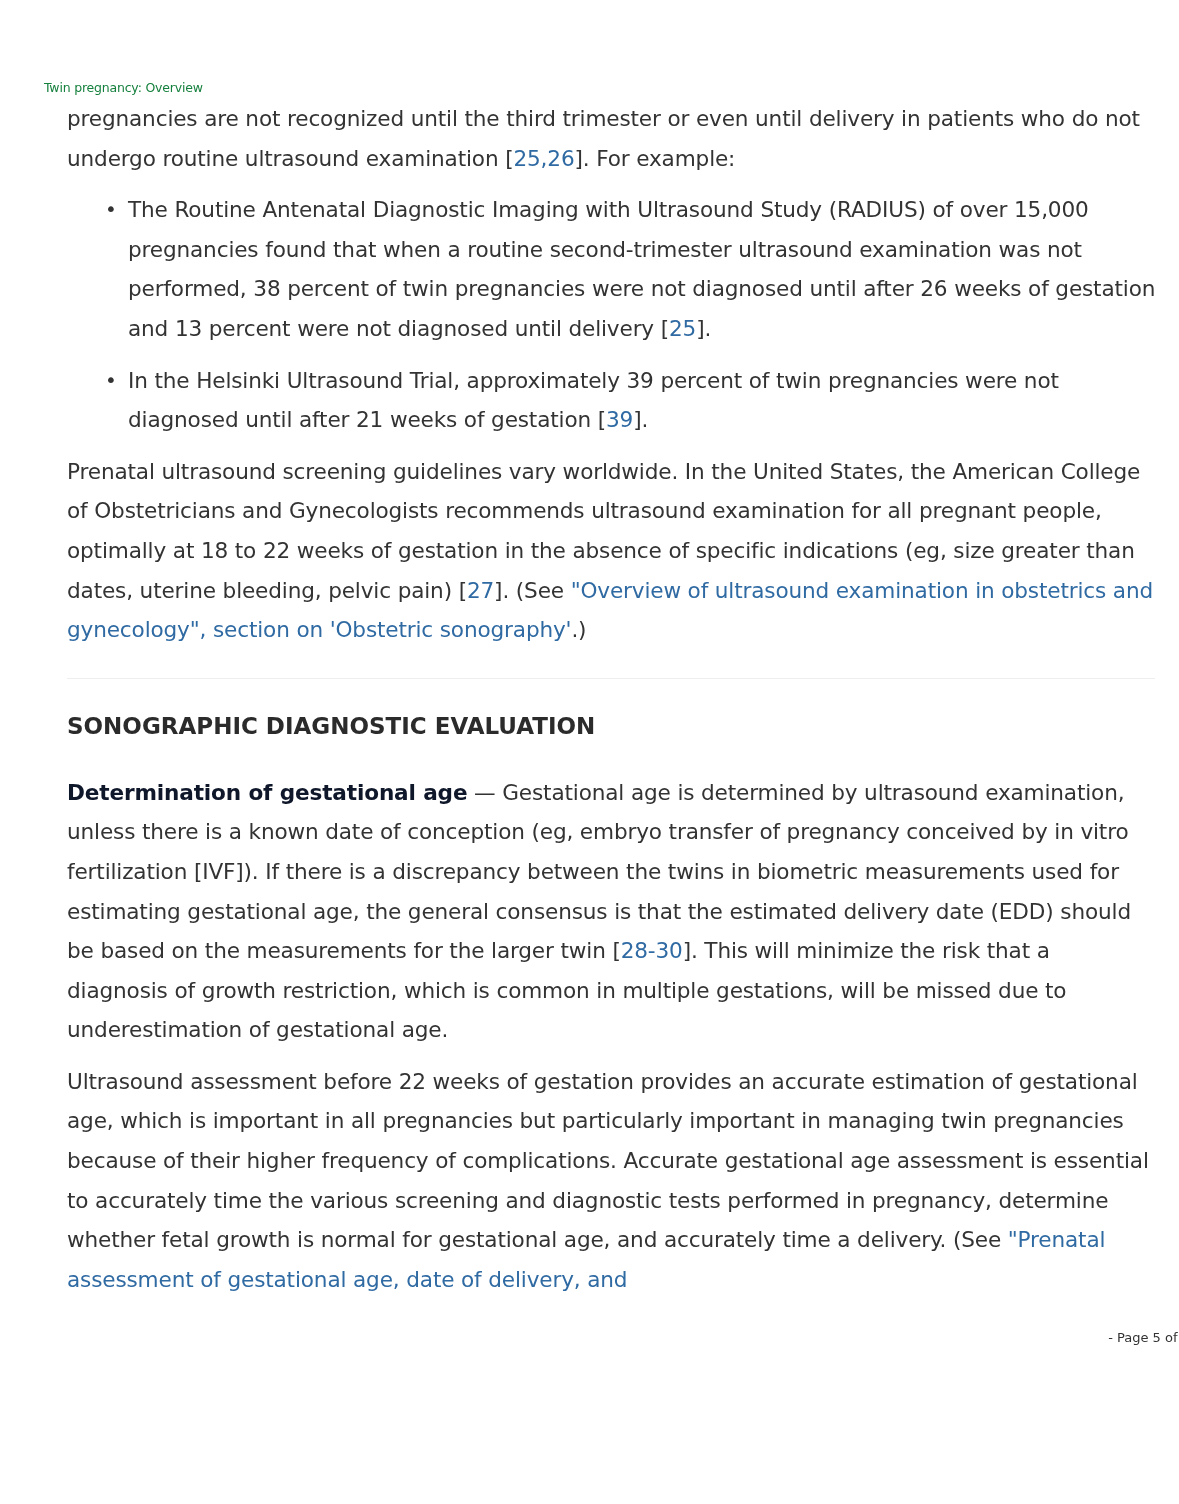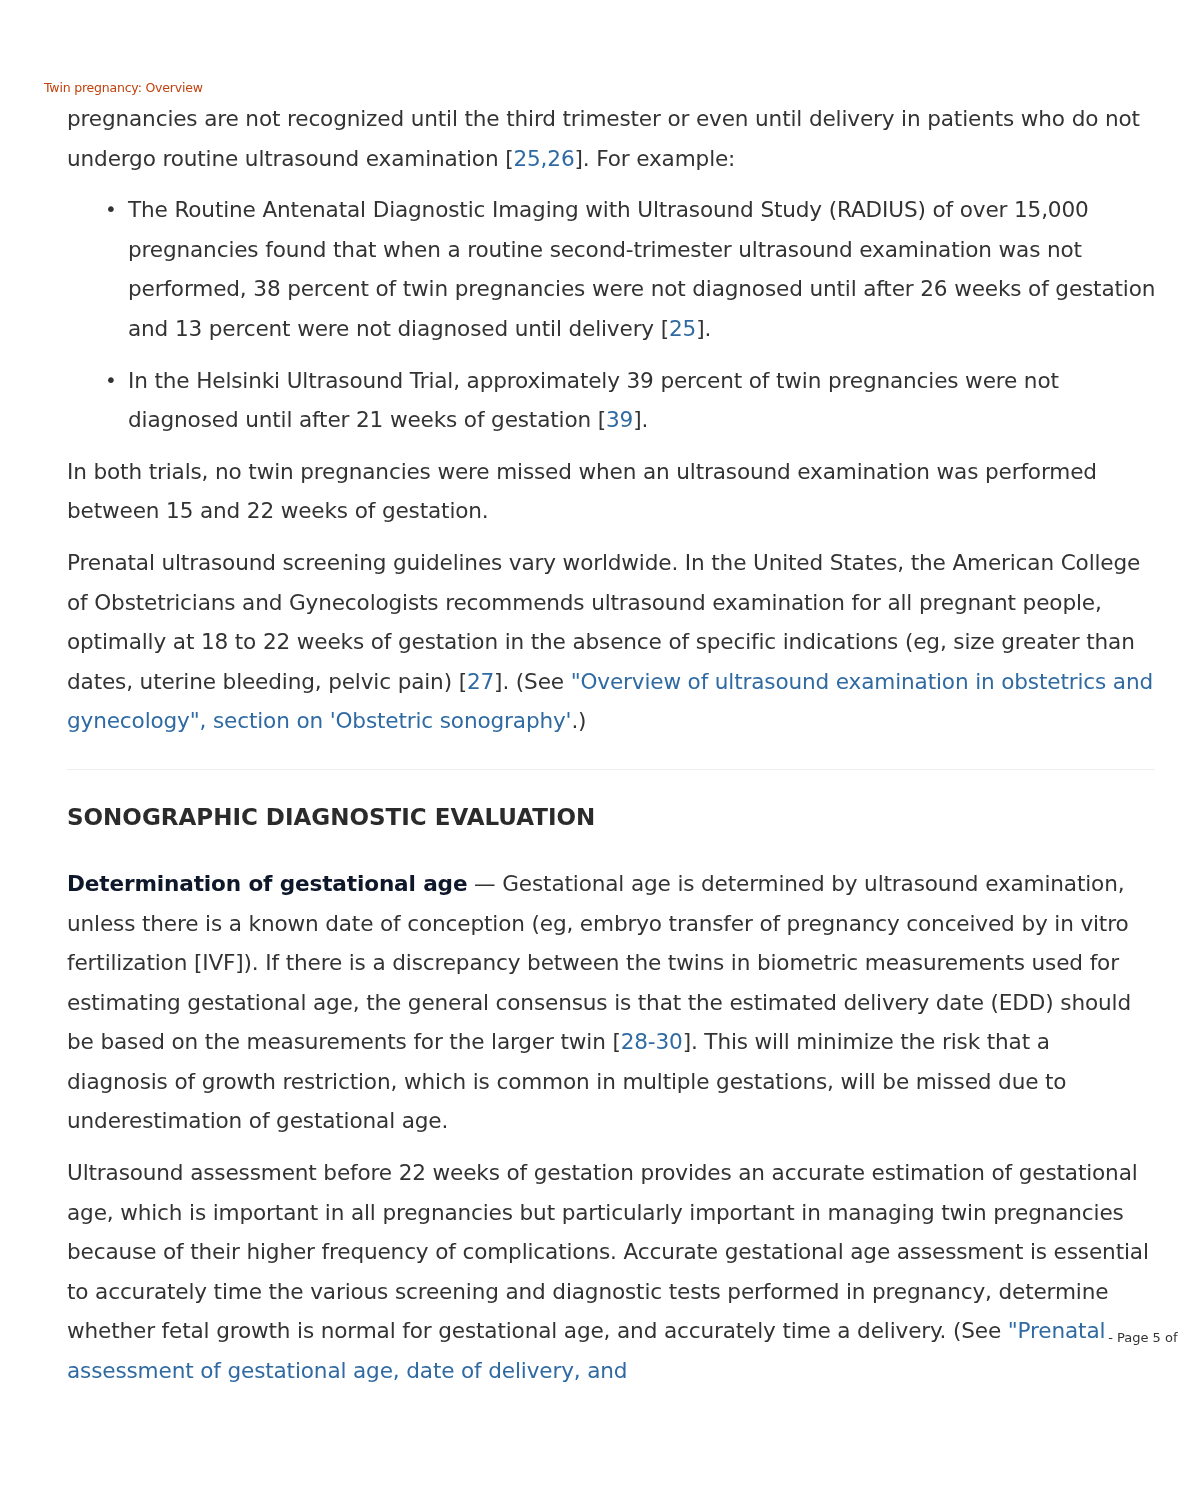--- a/index.html
+++ b/index.html
@@ -2,21 +2,21 @@
 <html><head>
   <meta charset="utf-8">
   <style>
     html, body { margin: 0; padding: 0; background: #ffffff; }
     body {
       width: 1179px; height: 1504px; position: relative; overflow: hidden;
       font-family: "DejaVu Sans", sans-serif; color: #333333;
     }
     .running-header {
       position: absolute; left: 44px; top: 80px;
-      font-size: 12.5px; color: #c2410c; letter-spacing: -0.2px;
+      font-size: 12.5px; color: #15803d; letter-spacing: -0.2px;
     }
     .content {
       position: absolute; left: 67px; top: 99px; width: 1090px;
       font-size: 21.6px; line-height: 39.6px; letter-spacing: -0.15px;
     }
     .content p { margin: 0 0 12px 0; }
     .content ul { margin: 0 0 12px 0; padding: 0 0 0 61px; list-style: none; }
     .content li { position: relative; margin: 0 0 12px 0; }
     .content li .bullet {
       position: absolute; left: -23px; top: 0; font-size: 20px;
@@ -43,21 +43,20 @@
 
 <div class="content">
 
   <p><span>pregnancies are not recognized until the third trimester or even until delivery in patients who do not undergo routine ultrasound examination [</span><a class="link">25,26</a><span>]. For example:</span></p>
 
   <ul>
     <li><span class="bullet">•</span><span>The Routine Antenatal Diagnostic Imaging with Ultrasound Study (RADIUS) of over 15,000 pregnancies found that when a routine second-trimester ultrasound examination was not performed, 38 percent of twin pregnancies were not diagnosed until after 26 weeks of gestation and 13 percent were not diagnosed until delivery [</span><a class="link">25</a><span>].</span></li>
     <li><span class="bullet">•</span><span>In the Helsinki Ultrasound Trial, approximately 39 percent of twin pregnancies were not diagnosed until after 21 weeks of gestation [</span><a class="link">39</a><span>].</span></li>
   </ul>
 
-  <p>In both trials, no twin pregnancies were missed when an ultrasound examination was performed between 15 and 22 weeks of gestation.</p>
 
   <p><span>Prenatal ultrasound screening guidelines vary worldwide. In the United States, the American College of Obstetricians and Gynecologists recommends ultrasound examination for all pregnant people, optimally at 18 to 22 weeks of gestation in the absence of specific indications (eg, size greater than dates, uterine bleeding, pelvic pain) [</span><a class="link">27</a><span>]. (See </span><a class="link">"Overview of ultrasound examination in obstetrics and gynecology", section on 'Obstetric sonography'</a><span>.)</span></p>
 
   <hr class="divider">
 
   <h2 class="section-heading">SONOGRAPHIC DIAGNOSTIC EVALUATION</h2>
 
   <p><span class="bold-lead">Determination of gestational age</span><span> — </span><span>Gestational age is determined by ultrasound examination, unless there is a known date of conception (eg, embryo transfer of pregnancy conceived by in vitro fertilization [IVF]). If there is a discrepancy between the twins in biometric measurements used for estimating gestational age, the general consensus is that the estimated delivery date (EDD) should be based on the measurements for the larger twin [</span><a class="link">28-30</a><span>]. This will minimize the risk that a diagnosis of growth restriction, which is common in multiple gestations, will be missed due to underestimation of gestational age.</span></p>
 
   <p><span>Ultrasound assessment before 22 weeks of gestation provides an accurate estimation of gestational age, which is important in all pregnancies but particularly important in managing twin pregnancies because of their higher frequency of complications. Accurate gestational age assessment is essential to accurately time the various screening and diagnostic tests performed in pregnancy, determine whether fetal growth is normal for gestational age, and accurately time a delivery. (See </span><a class="link">"Prenatal assessment of gestational age, date of delivery, and</a></p>

